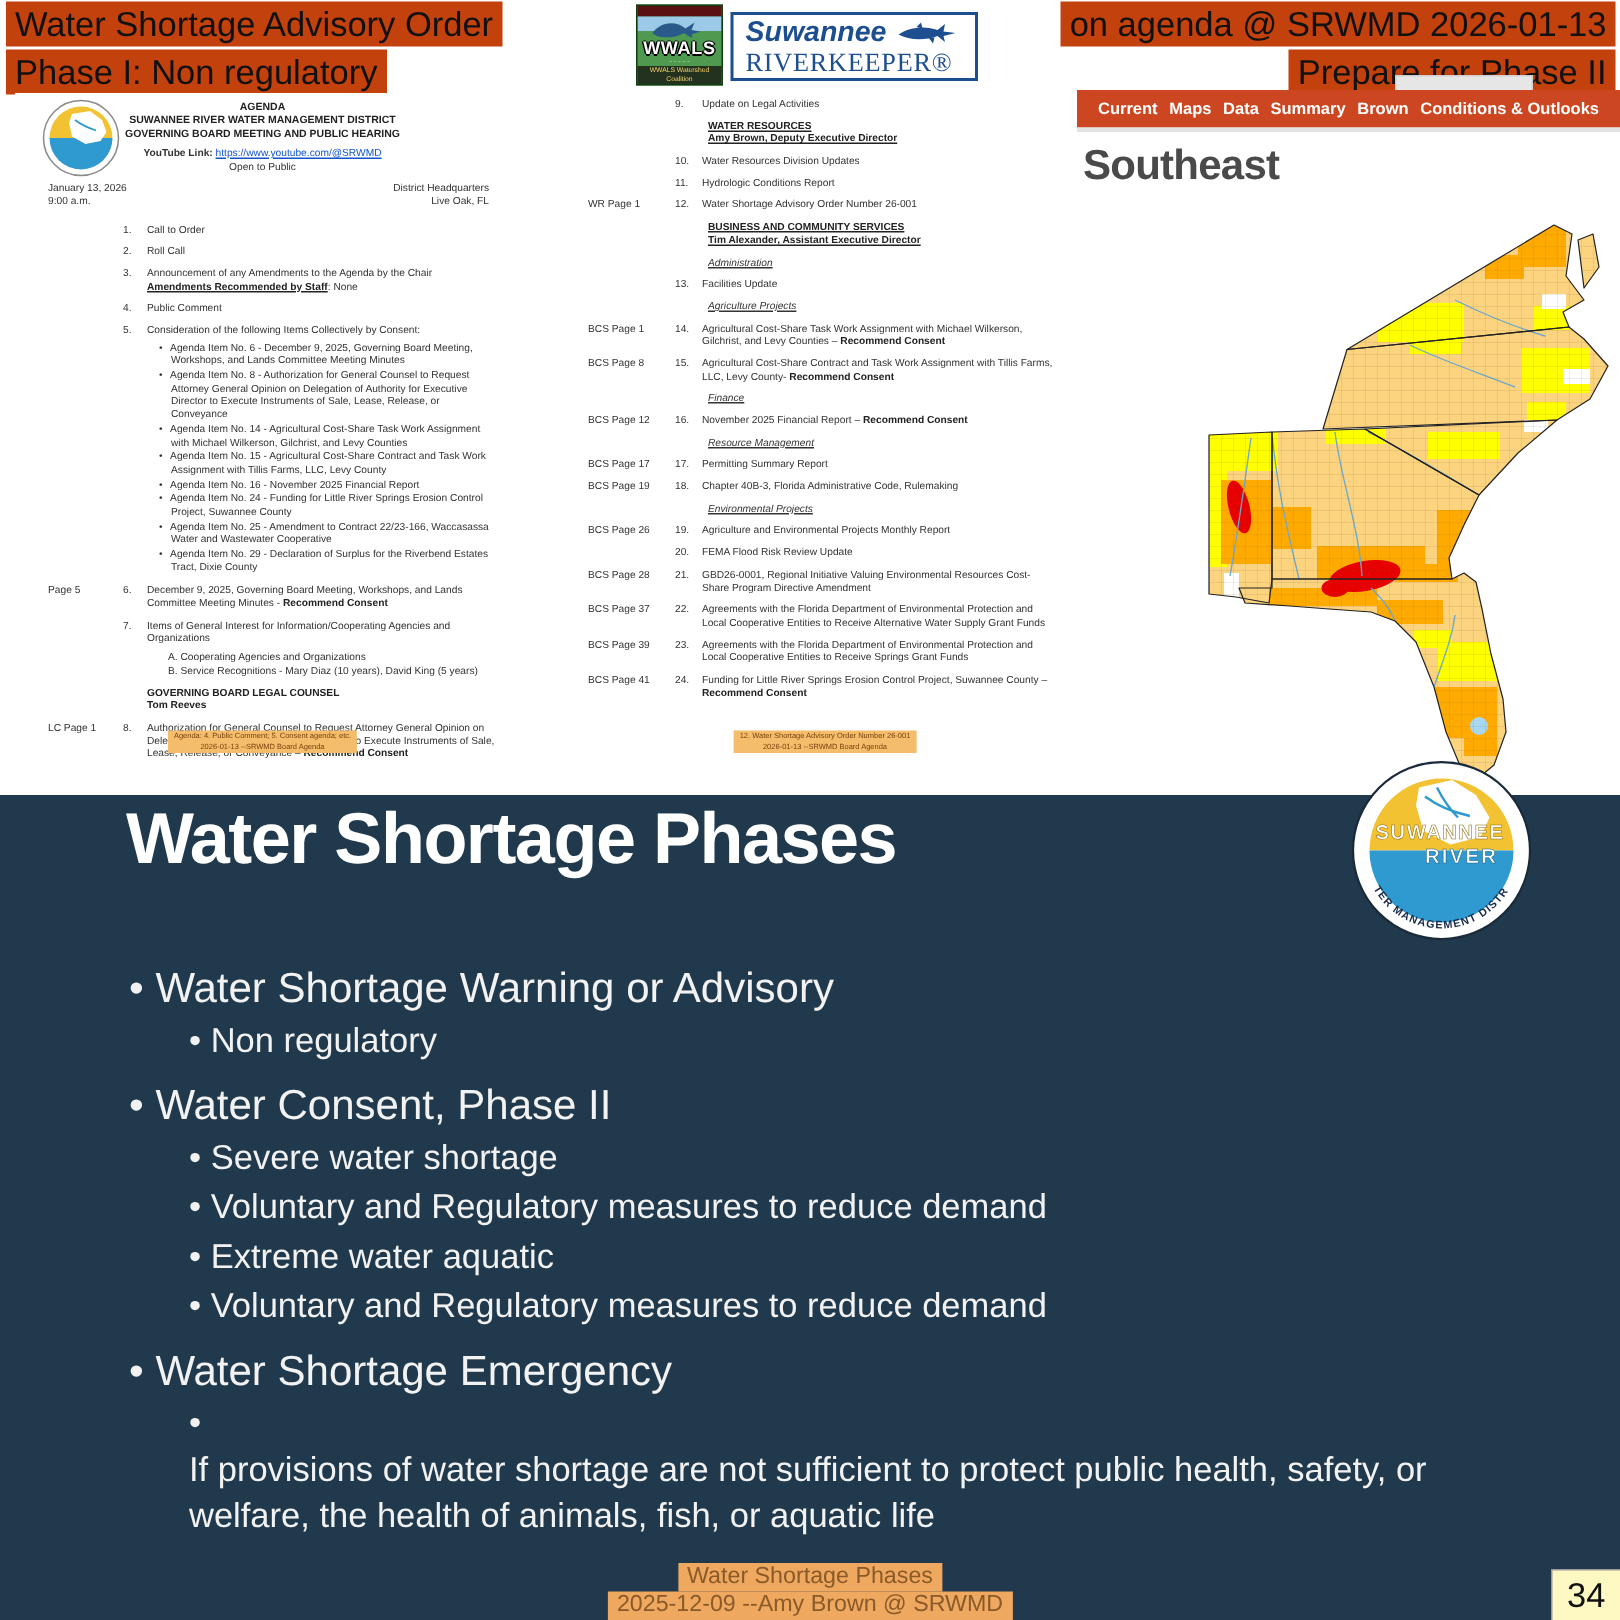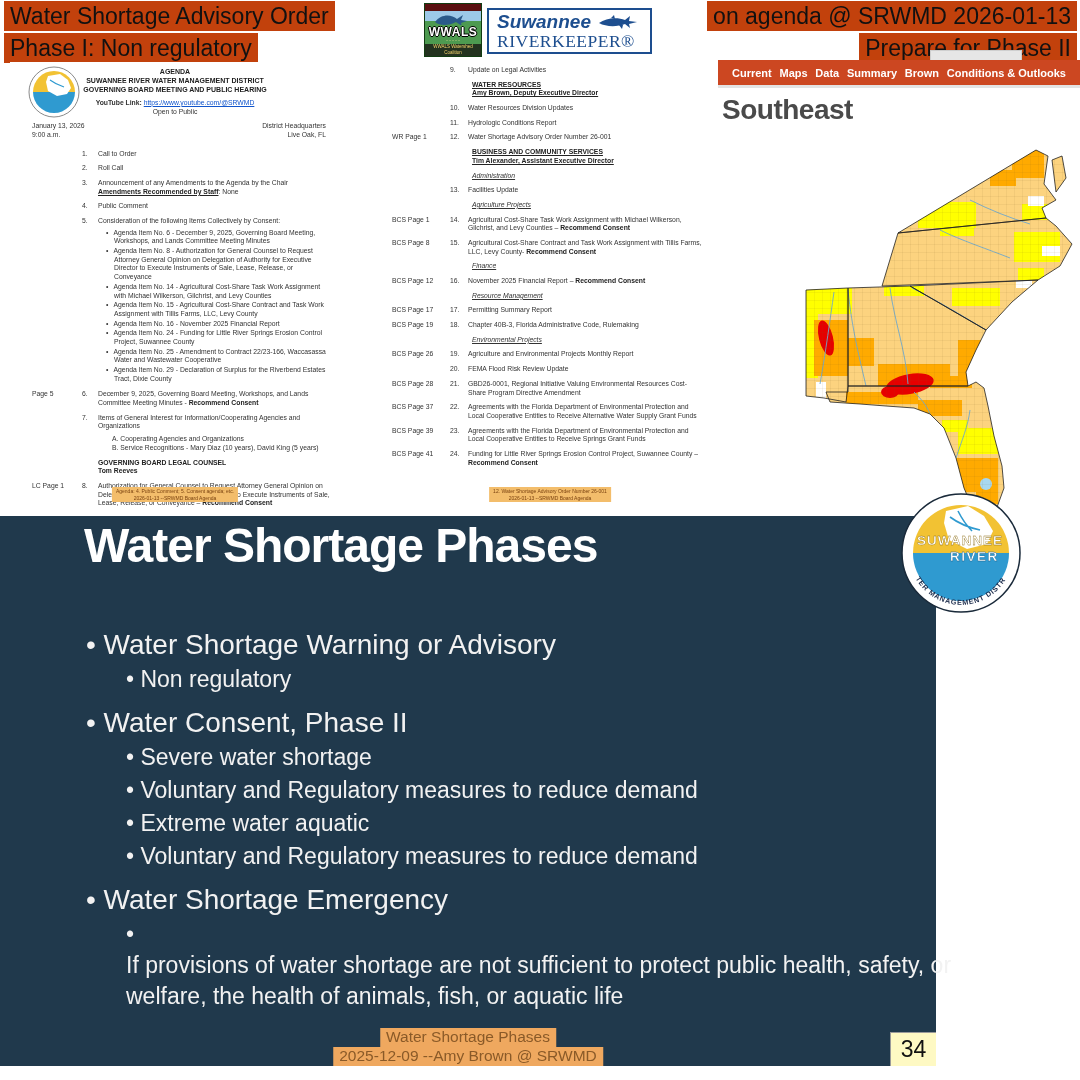--- a/index.html
+++ b/index.html
@@ -69,21 +69,21 @@
   .dm-topfrag { position:absolute; top:-10px; left:212px; width:92px; height:10px;
     background:#e6e6e6; border:1px solid #cfcfcf; border-bottom:none; }
   .dm-nav { height:25px; background:#cc4721; display:flex; align-items:center;
     justify-content:space-between; padding:0 14px; }
   .dm-nav span { color:#fff; font-weight:bold; font-size:11px; white-space:nowrap; cursor:pointer; }
   .dm-nav-shadow { height:3px; background:#e3e3e3; }
   .dm-title { font-size:28px; font-weight:bold; color:#4a4a4a; letter-spacing:-.5px; margin:6px 18px 0 4px; }
   .dm-map { position:absolute; left:72px; top:80px; }
 
   
-  .slide { position:absolute; left:0; top:516px; width:936px; height:550px; background:#20394c; }
+  .slide { position:absolute; left:0; top:530px; width:1080px; height:550px; background:#20394c; }
   .slide-title { position:absolute; left:84px; top:2px; color:#fff; font-weight:bold;
     font-size:48px; letter-spacing:-1px; }
   .slide-list { position:absolute; left:86px; top:112px; width:910px; color:#f2f2f2; list-style:none; }
   .l1 { font-size:28px; line-height:34px; margin-top:11px; }
   .l1:first-child { margin-top:0; }
   .l1::before { content:"• "; }
   .l2 { font-size:23px; line-height:31px; margin-left:40px; margin-top:2px; }
   .l2::before { content:"• "; }
   .l2 > span { display:inline-block; vertical-align:top; max-width:860px; }
   .srwmd-logo { position:absolute; left:900px; top:-27px; }

